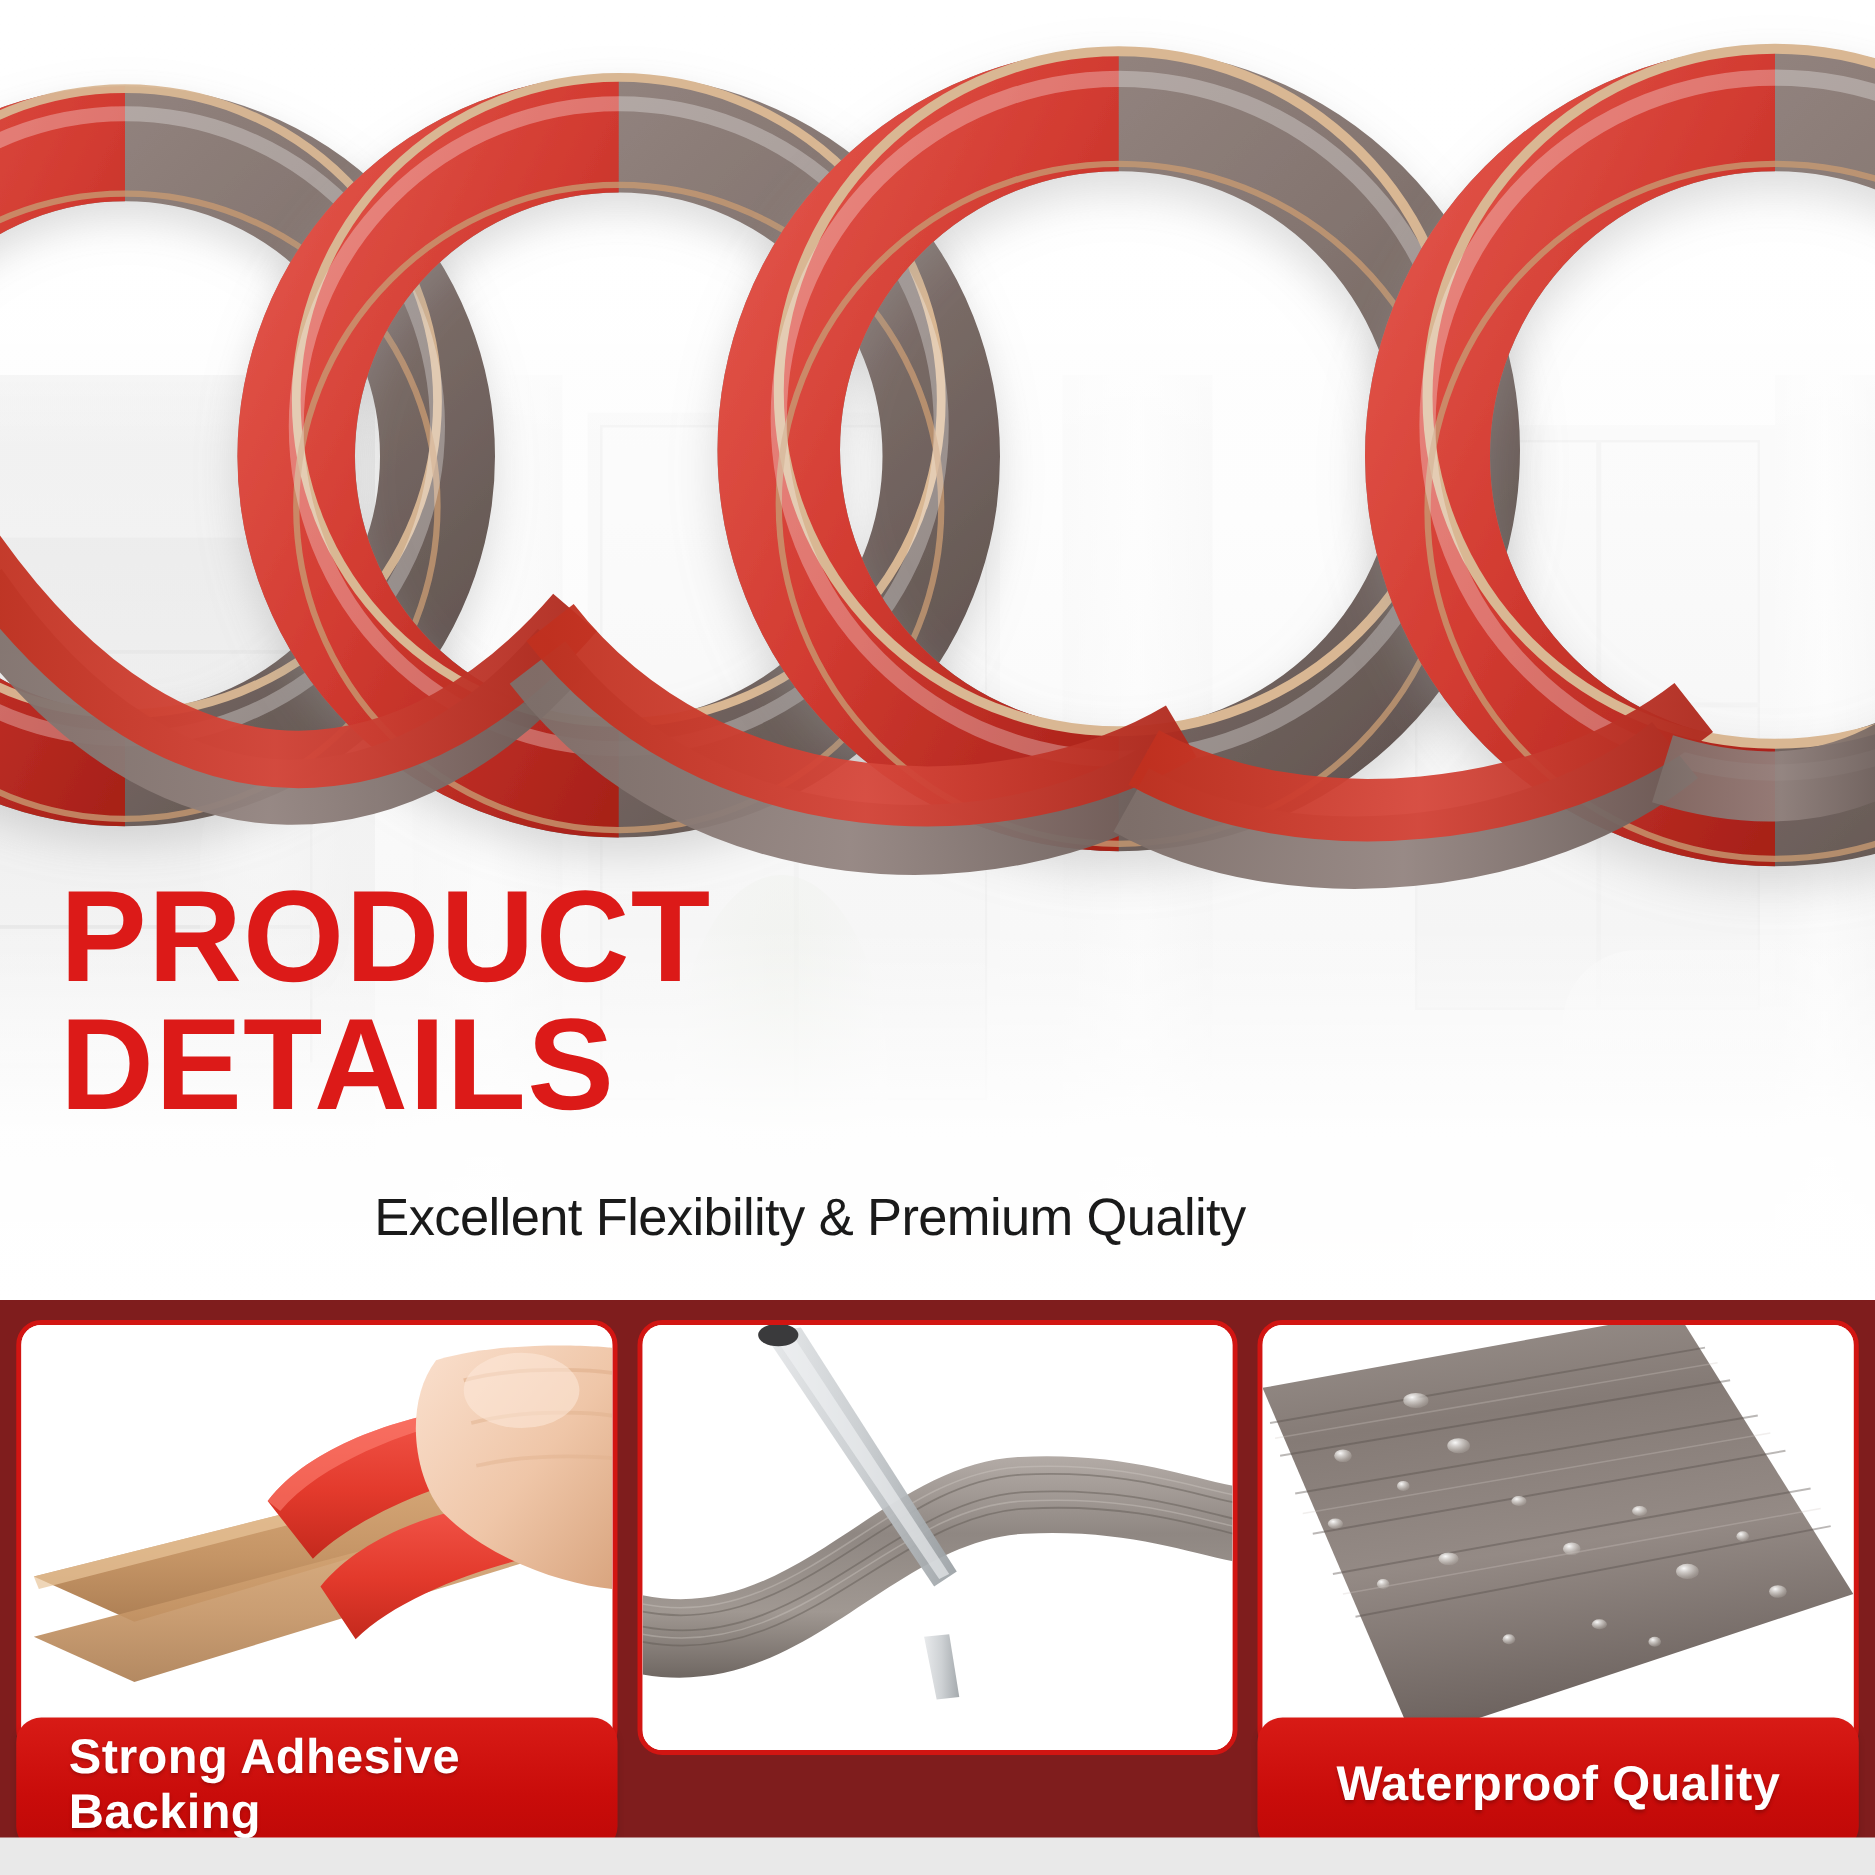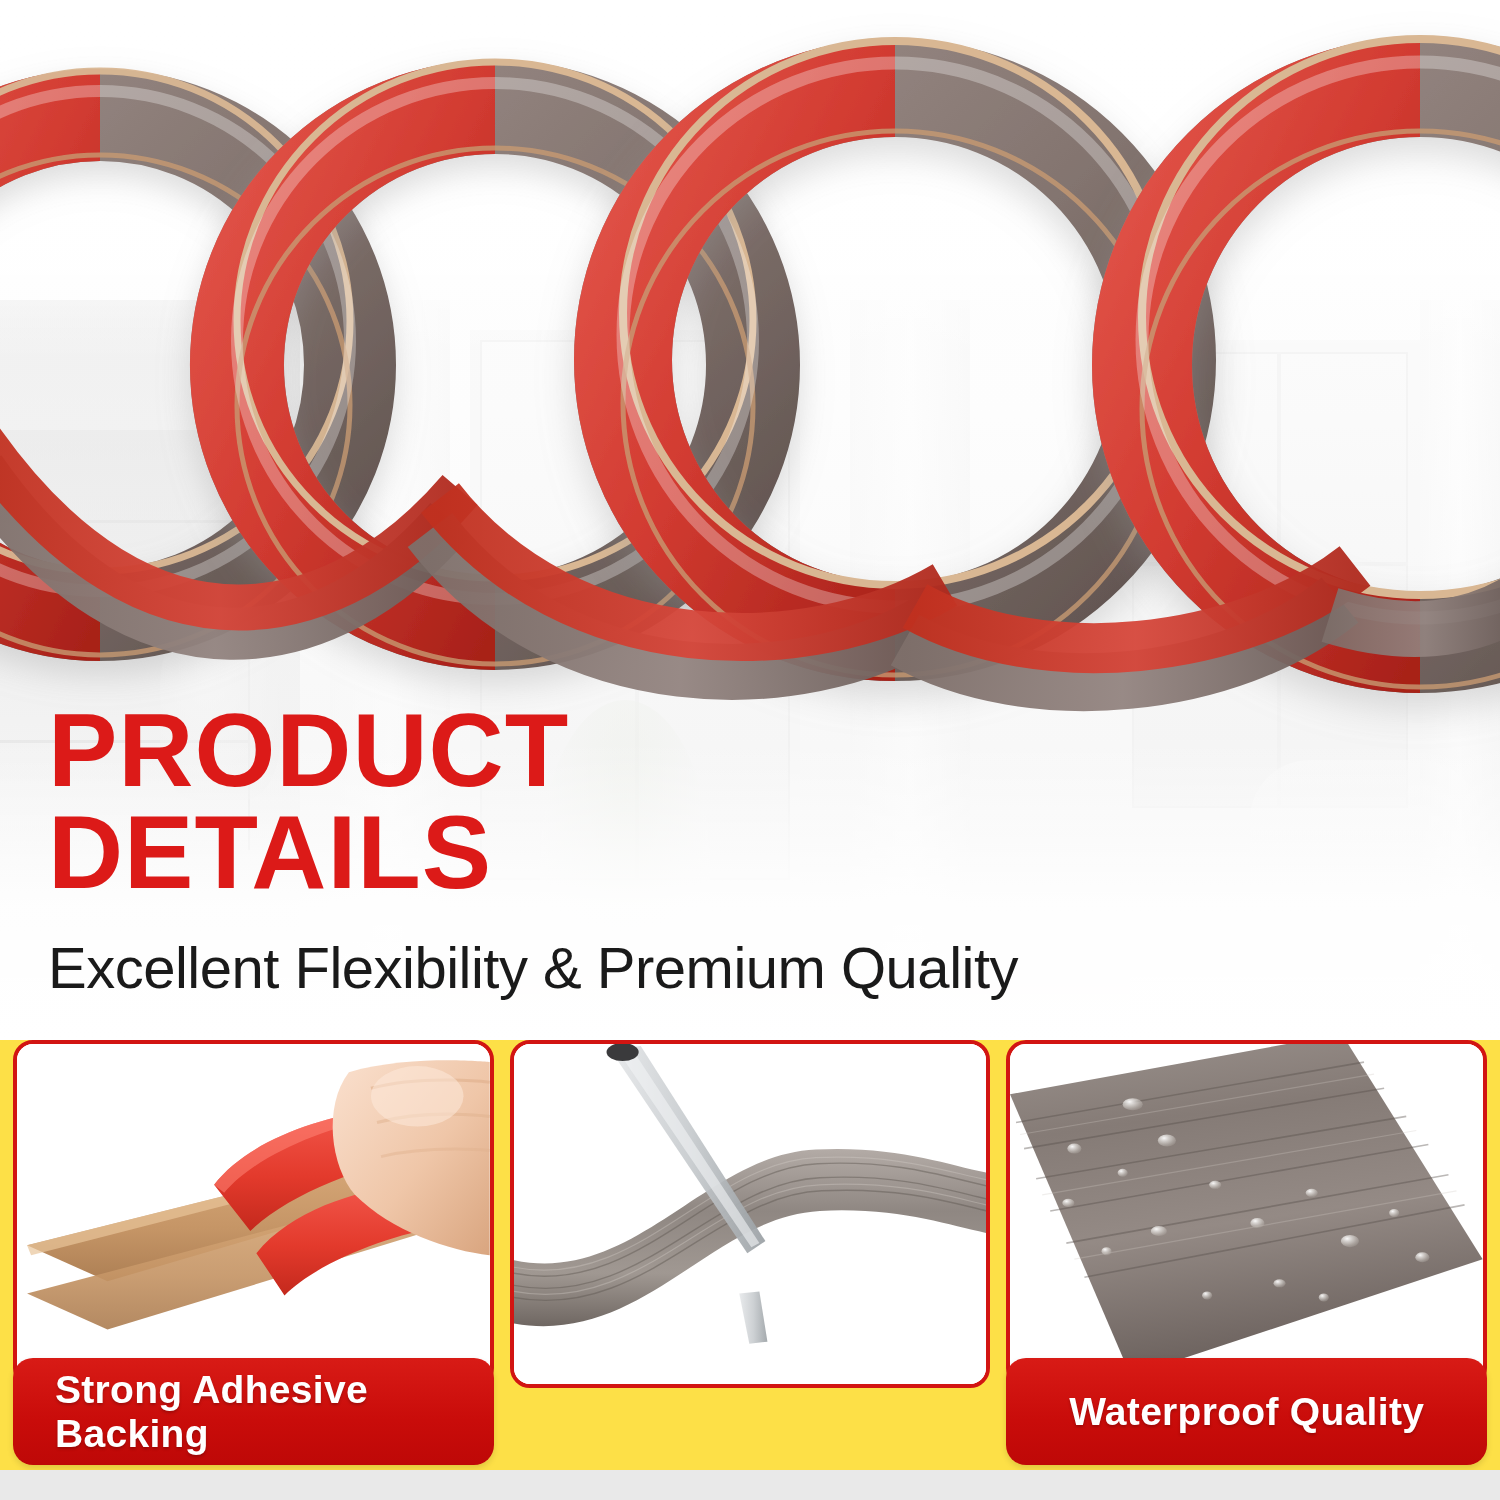--- a/index.html
+++ b/index.html
@@ -8,21 +8,21 @@
   body {
     font-family:"Liberation Sans", sans-serif;
     background:#ffffff;
     position:relative;
   }
 
   
   #stage {
     position:absolute; inset:0;
     width:1500px; height:1500px;
-    background:#fde047;
+    background:#7f1d1d;
     overflow:hidden;
   }
 
   
   #hero {
     position:absolute; left:0; top:0; width:1500px; height:1040px;
     overflow:hidden;
     background:
       linear-gradient(180deg,#ffffff 0%,#fdfdfd 40%,#f7f7f7 78%,#f2f2f2 100%);
   }
@@ -76,31 +76,32 @@
   #title-block { position:absolute; left:48px; top:700px; width:1200px; }
   #product-title {
     color:#DC1A18;
     font-size:104px;
     line-height:.98;
     font-weight:bold;
     letter-spacing:1px;
     white-space:pre-line;
   }
   #product-subtitle {
-    margin-top:30px;
+    margin-top:46px;
     color:#1a1a1a;
-    font-size:58px;
+    font-size:42px;
     font-weight:400;
     letter-spacing:-.5px;
+    text-align:center;
   }
 
   
   #features {
     position:absolute; left:0; top:1040px; width:1500px; height:430px;
-    display:flex; gap:16px; padding:0 13px;
+    display:flex; gap:16px; padding:16px 13px;
   }
   .feature {
     position:relative; flex:1 1 0; height:425px;
   }
   .feature-frame {
     position:absolute; left:0; top:0; right:0; height:348px;
     border:4px solid #D21512;
     border-radius:20px;
     background:#ffffff;
     overflow:hidden;

